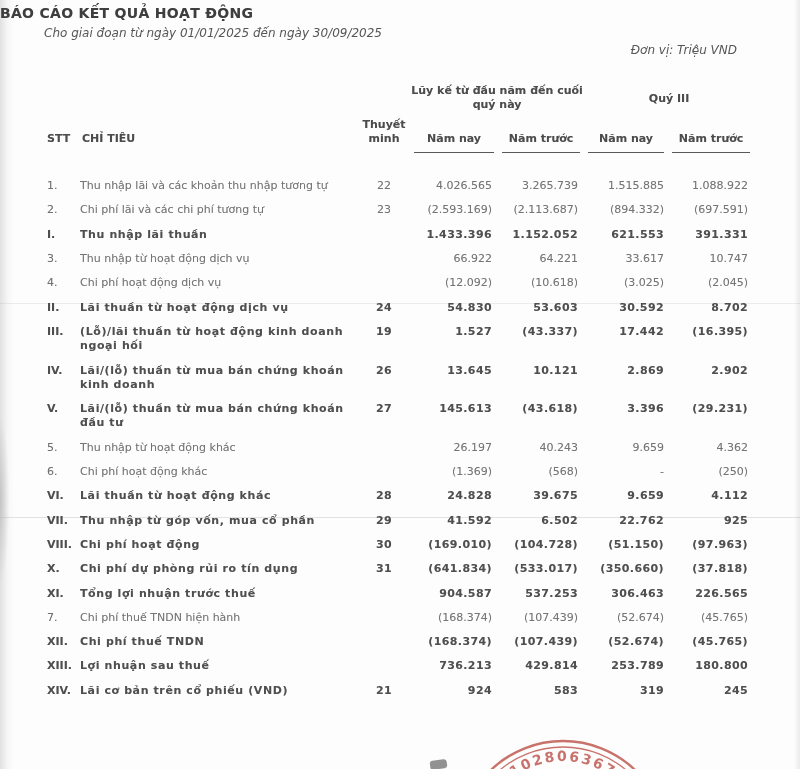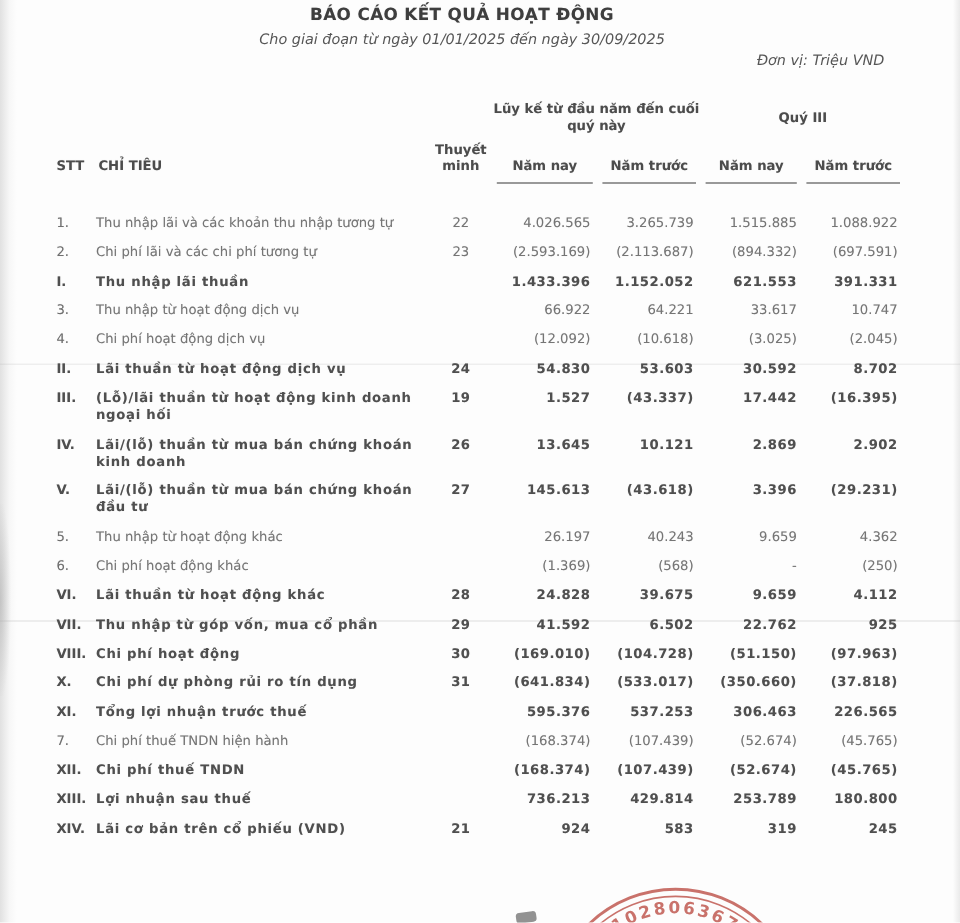--- a/index.html
+++ b/index.html
@@ -4,26 +4,26 @@
 <style>
   html, body { margin: 0; padding: 0; }
   .page {
     position: relative;
     width: 800px; height: 769px;
     background: #fdfdfd;
     overflow: hidden;
     font-family: "DejaVu Sans", sans-serif;
   }
   
-  .doc-header { position: absolute; top: 5px; left: 0; width: 770px; text-align: center; }
+  .doc-header { position: absolute; top: 5px; left: 0; width: 770px; }
   .doc-title {
     font-size: 14px; font-weight: bold; color: #3e3e3e; letter-spacing: .3px;
     text-shadow: 0 0 .6px rgba(90,90,90,.4);
   }
-  .doc-period { font-size: 12px; font-style: italic; color: #565656; margin-top: 5px; }
+  .doc-period { font-size: 12px; font-style: italic; color: #565656; margin-top: 5px; padding-left: 44px; }
   .doc-unit { position: absolute; top: 43px; right: 63px; font-size: 12px; font-style: italic; color: #565656; }
 
   
   table.report {
     position: absolute; left: 42px; top: 76px; width: 712px;
     border-collapse: collapse; table-layout: fixed;
   }
   col.c-stt { width: 38px; } col.c-label { width: 278px; } col.c-note { width: 52px; }
   col.c-v1 { width: 88px; } col.c-v2 { width: 86px; } col.c-v3 { width: 84px; } col.c-v4 { width: 86px; }
 
@@ -272,21 +272,21 @@
           <td class="cell-note">31</td>
           <td class="val v1">(641.834)</td>
           <td class="val v2">(533.017)</td>
           <td class="val v3">(350.660)</td>
           <td class="val v4">(37.818)</td>
         </tr>
         <tr class="bold">
           <td class="cell-stt">XI.</td>
           <td class="cell-label">Tổng lợi nhuận trước thuế</td>
           <td class="cell-note"></td>
-          <td class="val v1">595.376</td>
+          <td class="val v1">904.587</td>
           <td class="val v2">537.253</td>
           <td class="val v3">306.463</td>
           <td class="val v4">226.565</td>
         </tr>
         <tr>
           <td class="cell-stt">7.</td>
           <td class="cell-label">Chi phí thuế TNDN hiện hành</td>
           <td class="cell-note"></td>
           <td class="val v1">(168.374)</td>
           <td class="val v2">(107.439)</td>

